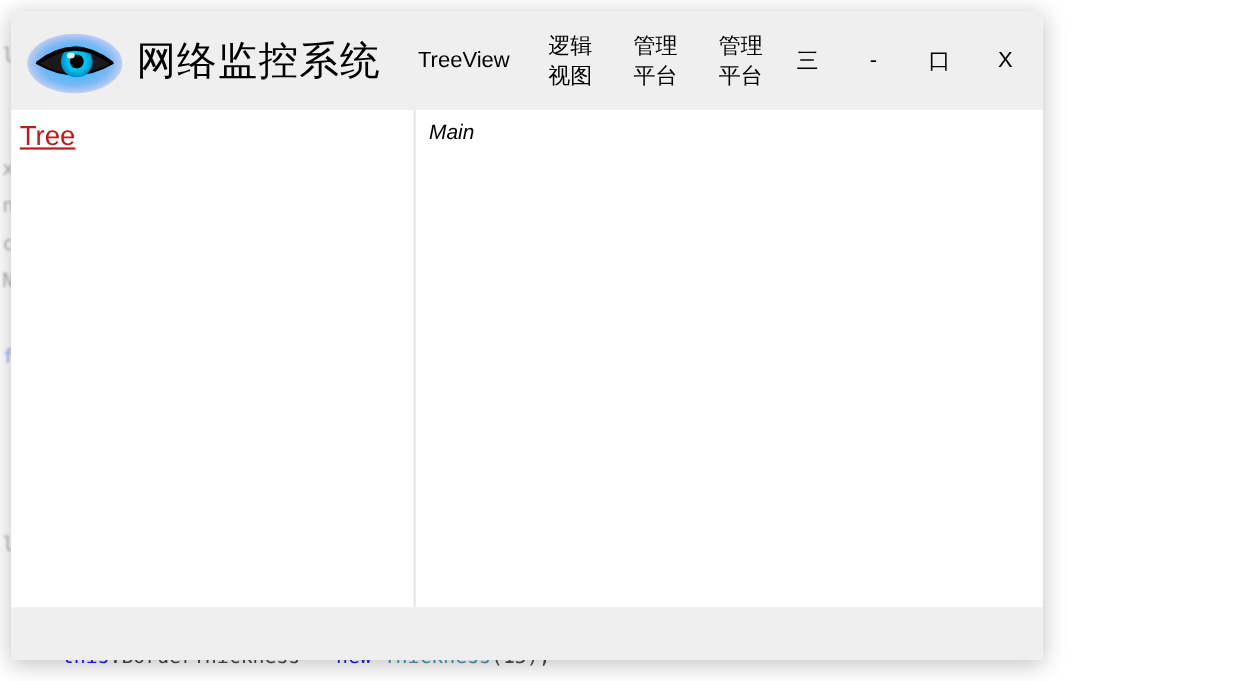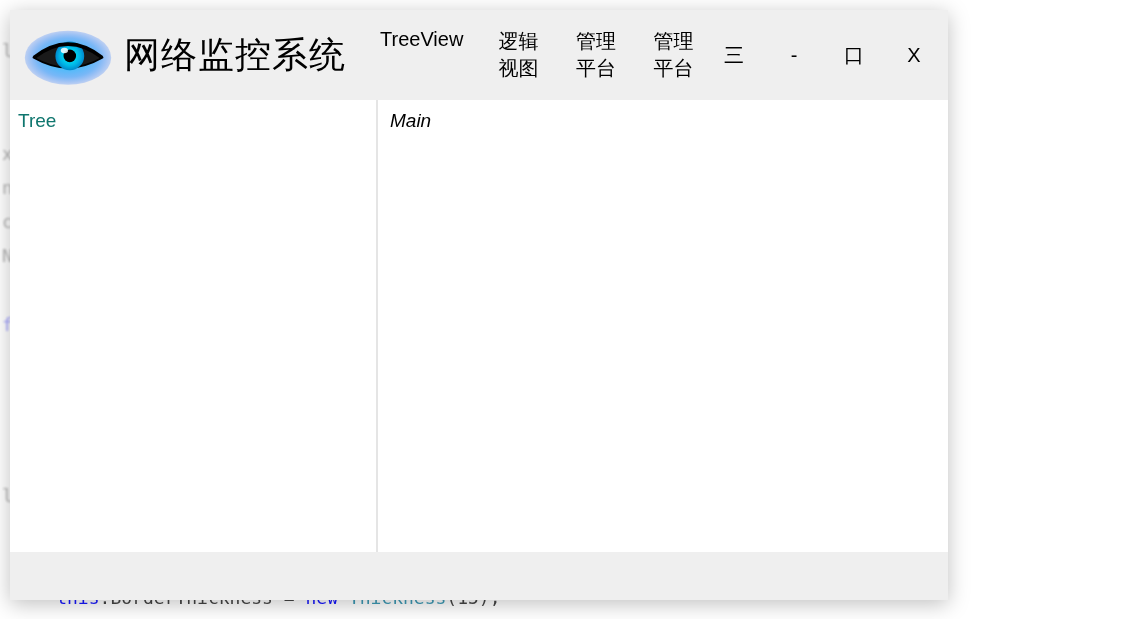--- a/index.html
+++ b/index.html
@@ -69,20 +69,21 @@
     .app-title {
       font-size: 36px;
       color: #000;
       font-weight: 400;
       letter-spacing: 1px;
       margin-right: 30px;
     }
     .nav-tabs {
       display: flex;
       gap: 27px;
+      align-items: center;
       flex: 1;
     }
     .nav-tab {
       font-size: 20px;
       color: #000;
       cursor: pointer;
       padding: 6px 4px;
     }
     .window-controls {
       display: flex;
@@ -107,22 +108,23 @@
       display: flex;
       background: #ffffff;
     }
     .tree-panel {
       width: 368px;
       border-right: 2px solid #e5e5e5;
       padding: 10px 8px;
       background: #ffffff;
     }
     .tree-label {
-      font-size: 19px;
-      color: #0f766e;
+      font-size: 25px;
+      color: #b91c1c;
+      text-decoration: underline;
     }
     .main-panel {
       flex: 1;
       padding: 10px 12px;
       background: #ffffff;
       font-style: italic;
     }
     .main-label {
       font-size: 19px;
       color: #000;

